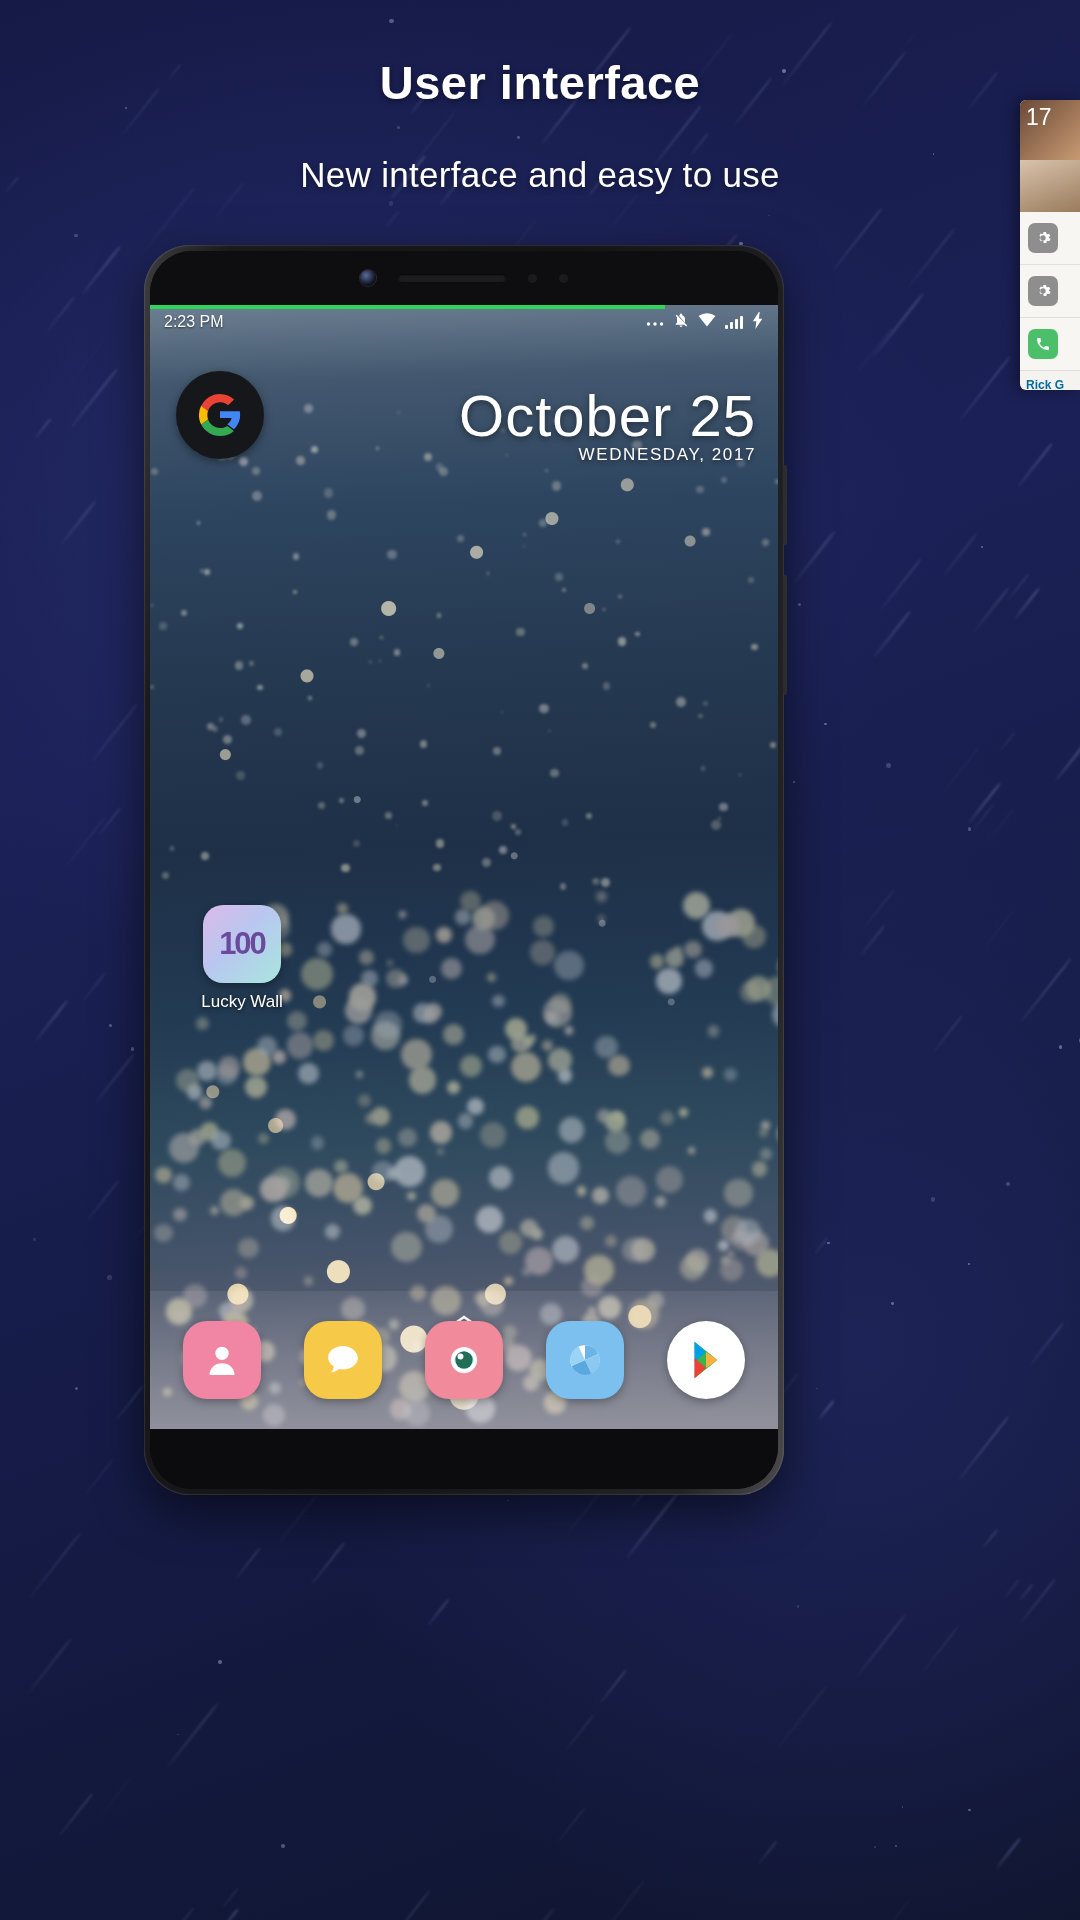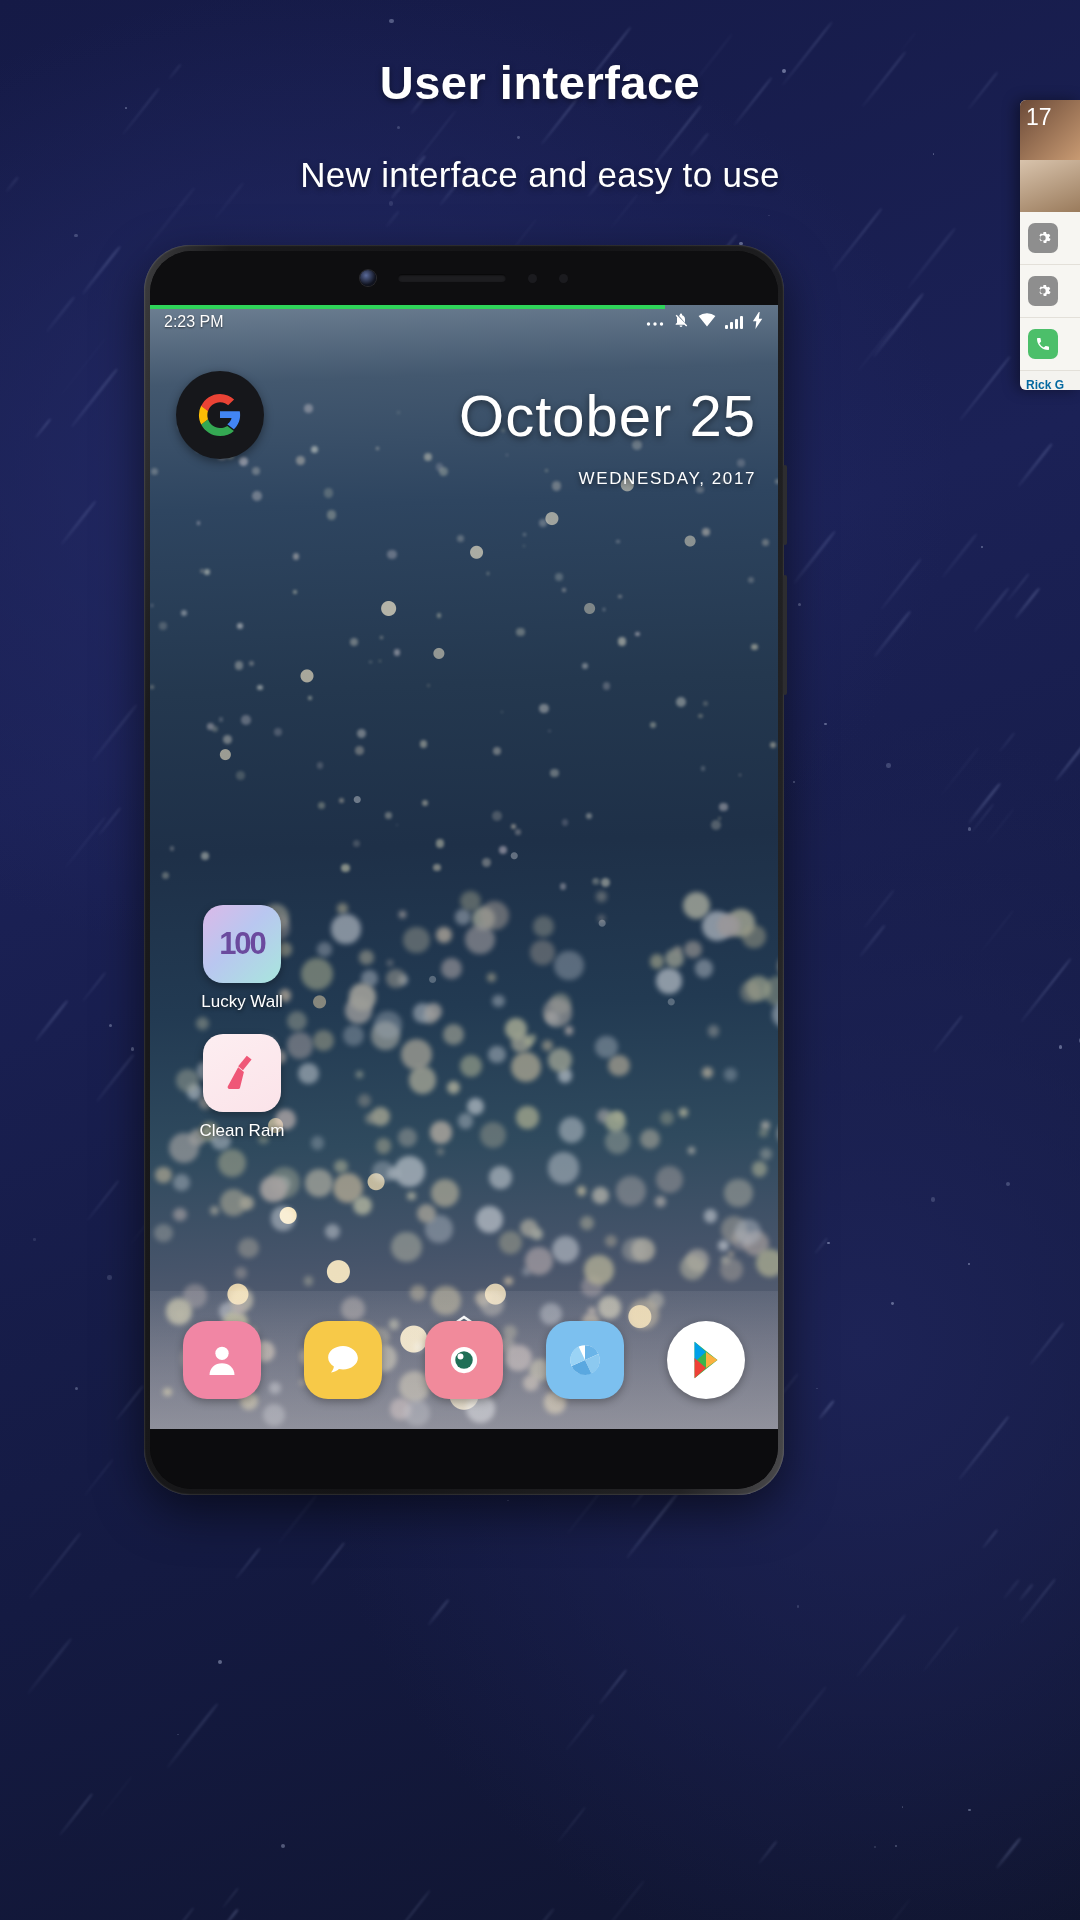--- a/index.html
+++ b/index.html
@@ -131,21 +131,21 @@
   
   .gwidget{position:absolute;left:26px;top:66px;width:88px;height:88px;border-radius:50%;
       background:#16171b;display:flex;align-items:center;justify-content:center;z-index:4;
       box-shadow:0 3px 10px rgba(0,0,0,.4);}
   .gglyph{width:46px;height:46px;}
 
   
   .datewrap{position:absolute;right:22px;top:82px;text-align:right;z-index:4;color:#fff;}
   .dateline{font-size:58px;font-weight:300;letter-spacing:1px;line-height:1;
       text-shadow:0 2px 7px rgba(0,0,0,.5);}
-  .daysub{font-size:17px;letter-spacing:1.6px;margin-top:24px;
+  .daysub{font-size:17px;letter-spacing:1.6px;margin-top:0;
       text-shadow:0 2px 5px rgba(0,0,0,.55);}
 
   
   .grid{position:absolute;left:0;right:0;top:600px;z-index:4;padding:0 18px;box-sizing:border-box;}
   .row{display:flex;justify-content:space-between;margin-bottom:22px;}
   .cell{width:148px;text-align:center;}
   .cell.empty{visibility:hidden;}
   .icon{width:78px;height:78px;border-radius:20px;margin:0 auto;position:relative;
       box-shadow:0 3px 9px rgba(0,0,0,.32);display:flex;align-items:center;justify-content:center;overflow:hidden;}
   .lbl{margin-top:9px;font-size:17px;color:#fff;text-shadow:0 1px 4px rgba(0,0,0,.75);}
@@ -899,29 +899,20 @@
 
           <div class="cell empty">
             <div class="icon"></div>
             <div class="lbl"></div>
           </div>
 
         </div>
 
         <div class="row">
 
-          <div class="cell">
-            <div class="icon ic-clean">
-              <svg width="46" height="46" viewBox="0 0 48 48">
-                <path d="M29 6 l5 4 -9 11 -5 -4 z" fill="#ef5777"></path>
-                <path d="M20 18 l6 5 -4 16 a2 2 0 01-2 1.6 h-9 a2 2 0 01-1.9-2.4 z" fill="#ef5777"></path>
-              </svg>
-            </div>
-            <div class="lbl">Clean Ram</div>
-          </div>
 
         </div>
       </div>
 
       <div class="uparrow">
         <svg width="34" height="18" viewBox="0 0 34 18" fill="none" stroke="#ffffff" stroke-width="2.6" stroke-linecap="round">
           <path d="M4 13 L17 4 L30 13"></path>
         </svg>
       </div>
 

